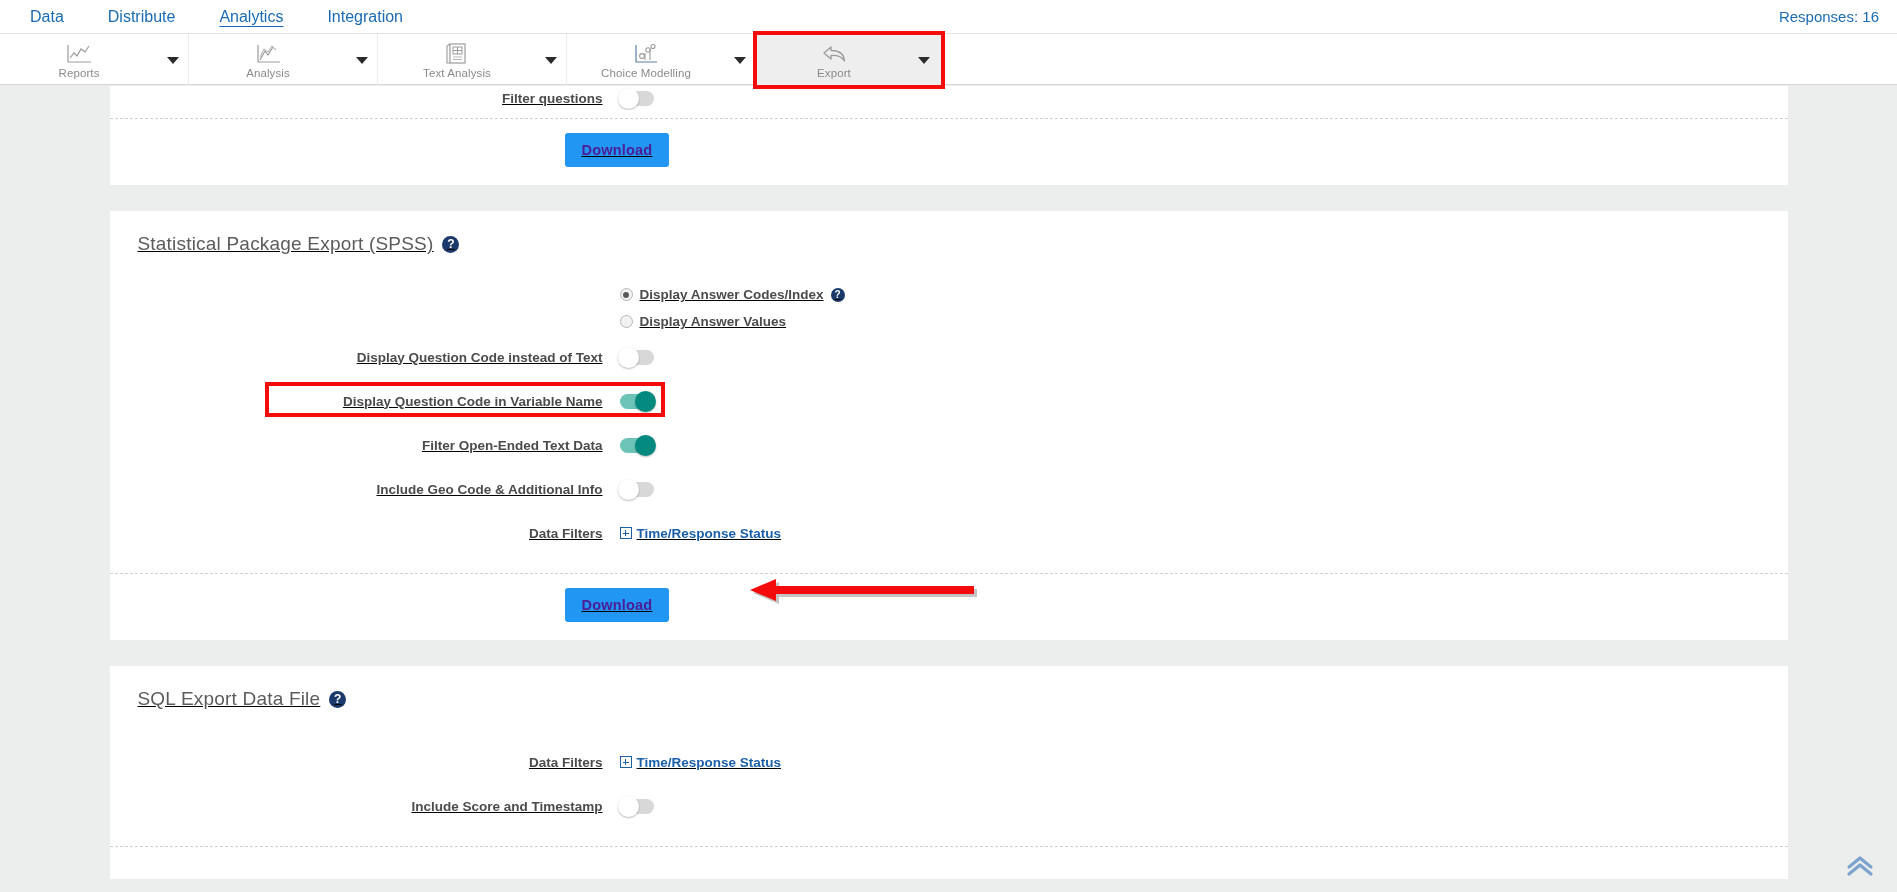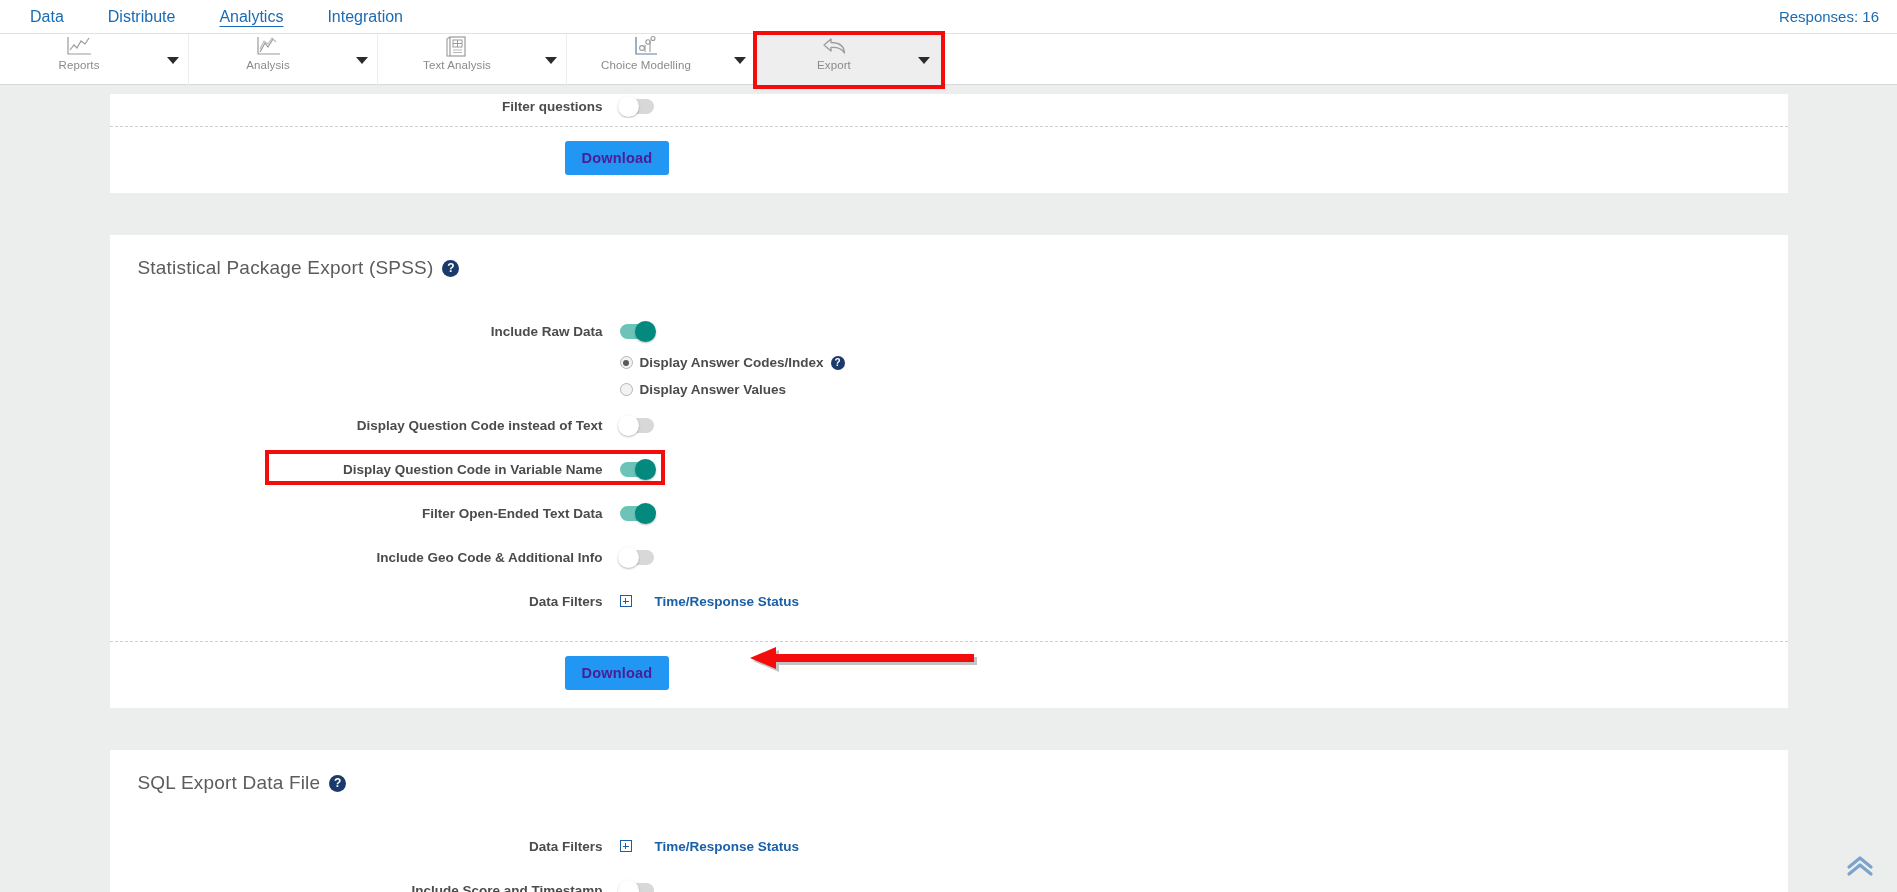--- a/index.html
+++ b/index.html
@@ -63,20 +63,21 @@
     align-items: center;
     position: relative;
     height: 52px;
   }
   .ribbon-btn {
     width: 158px;
     height: 52px;
     display: flex;
     flex-direction: column;
     align-items: center;
+    justify-content: center;
     cursor: pointer;
     gap: 1px;
   }
   .ribbon-btn .ic { height: 24px; display: flex; align-items: center; }
   .ribbon-btn .lbl {
     font-size: 11.5px;
     color: #8a8a8a;
     letter-spacing: .1px;
     white-space: nowrap;
   }
@@ -108,22 +109,23 @@
   .page {
     position: absolute;
     top: 86px; left: 0;
     width: 1897px;
     height: 806px;
     background: #eceded;
     overflow: hidden;
   }
   .card {
     background: #ffffff;
-    margin: 8px auto;
+    margin: 0 auto;
     width: 1678px;
+    text-decoration: underline;
   }
   .card-gap { height: 26px; }
 
   .card-title {
     font-size: 19px;
     color: #5c5c5c;
     padding: 22px 0 20px 28px;
     display: flex;
     align-items: center;
     gap: 9px;
@@ -202,21 +204,21 @@
   }
   .radio.sel::after {
     content: "";
     width: 6px; height: 6px;
     border-radius: 50%;
     background: #5a5a5a;
   }
 
   
   .filter-link {
-    display: flex; align-items: center; gap: 23px;
+    display: flex; align-items: center; gap: 5px;
     color: #1a5fa8;
     font-size: 13.5px;
     font-weight: bold;
     cursor: pointer;
   }
   .plusbox {
     width: 12px; height: 12px;
     border: 1px solid #1a5fa8;
     position: relative;
     flex: none;
@@ -399,28 +401,20 @@
   <div class="card-gap"></div>
 
   <div class="card">
     <div class="card-title">
       <span>Statistical Package Export (SPSS)</span>
       <span class="help">?</span>
     </div>
 
     <div class="card-body">
 
-      <div class="row">
-        <div class="row-label">Include Raw Data</div>
-        <div class="row-ctrl">
-          <div class="toggle on">
-              <span class="knob"></span>
-            </div>
-        </div>
-      </div>
 
       <div class="row" style="min-height:auto">
         <div class="row-label"></div>
         <div class="radio-wrap">
           <div class="radio-line">
             <span class="radio sel"></span>
             <span>Display Answer Codes/Index</span>
             <span class="help sm">?</span>
           </div>
           <div class="radio-line">

